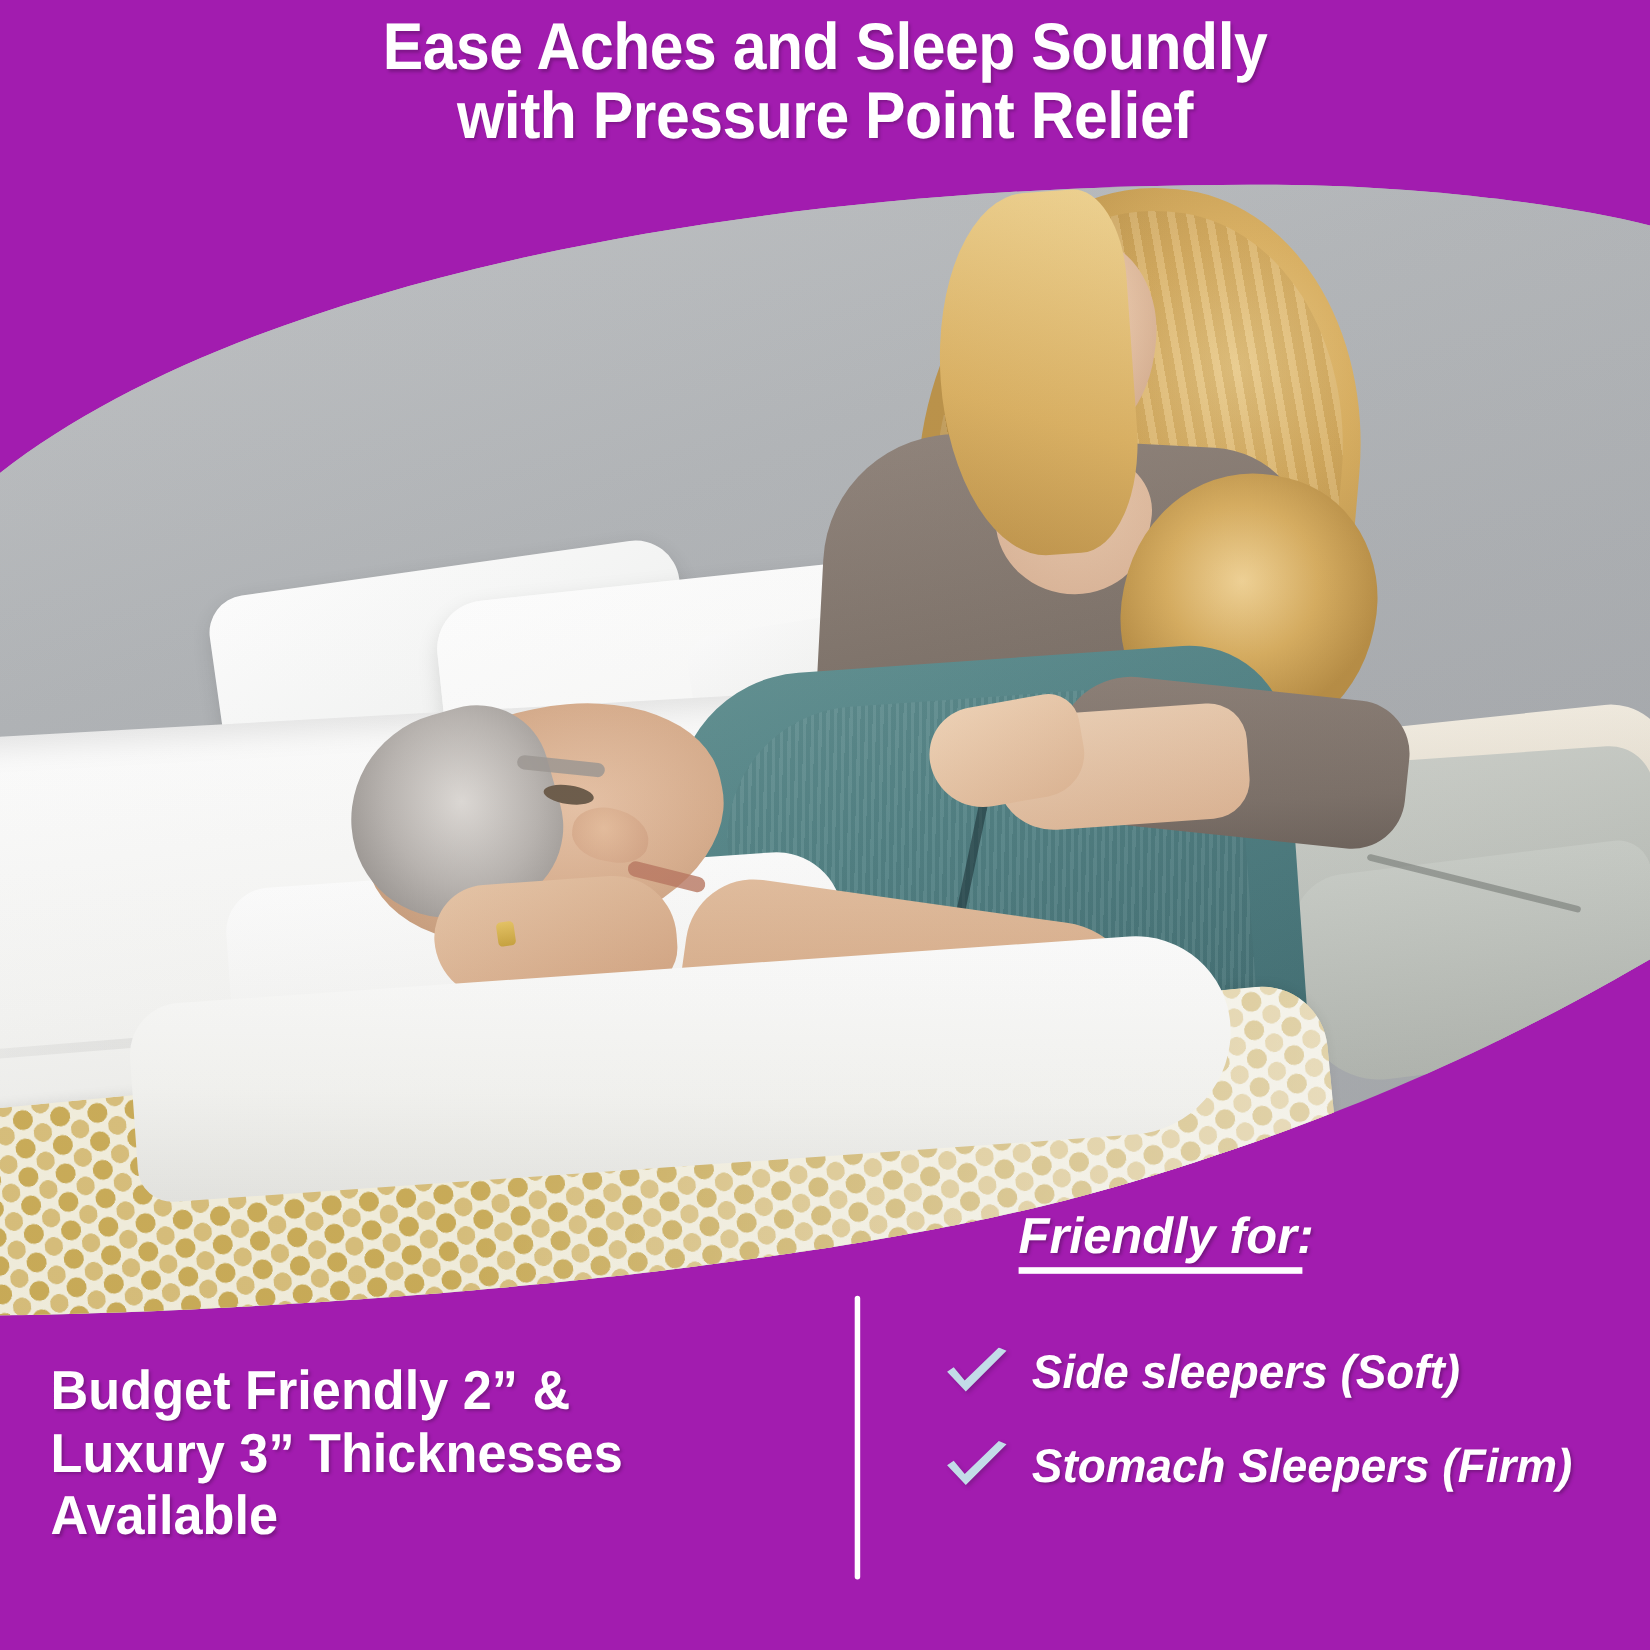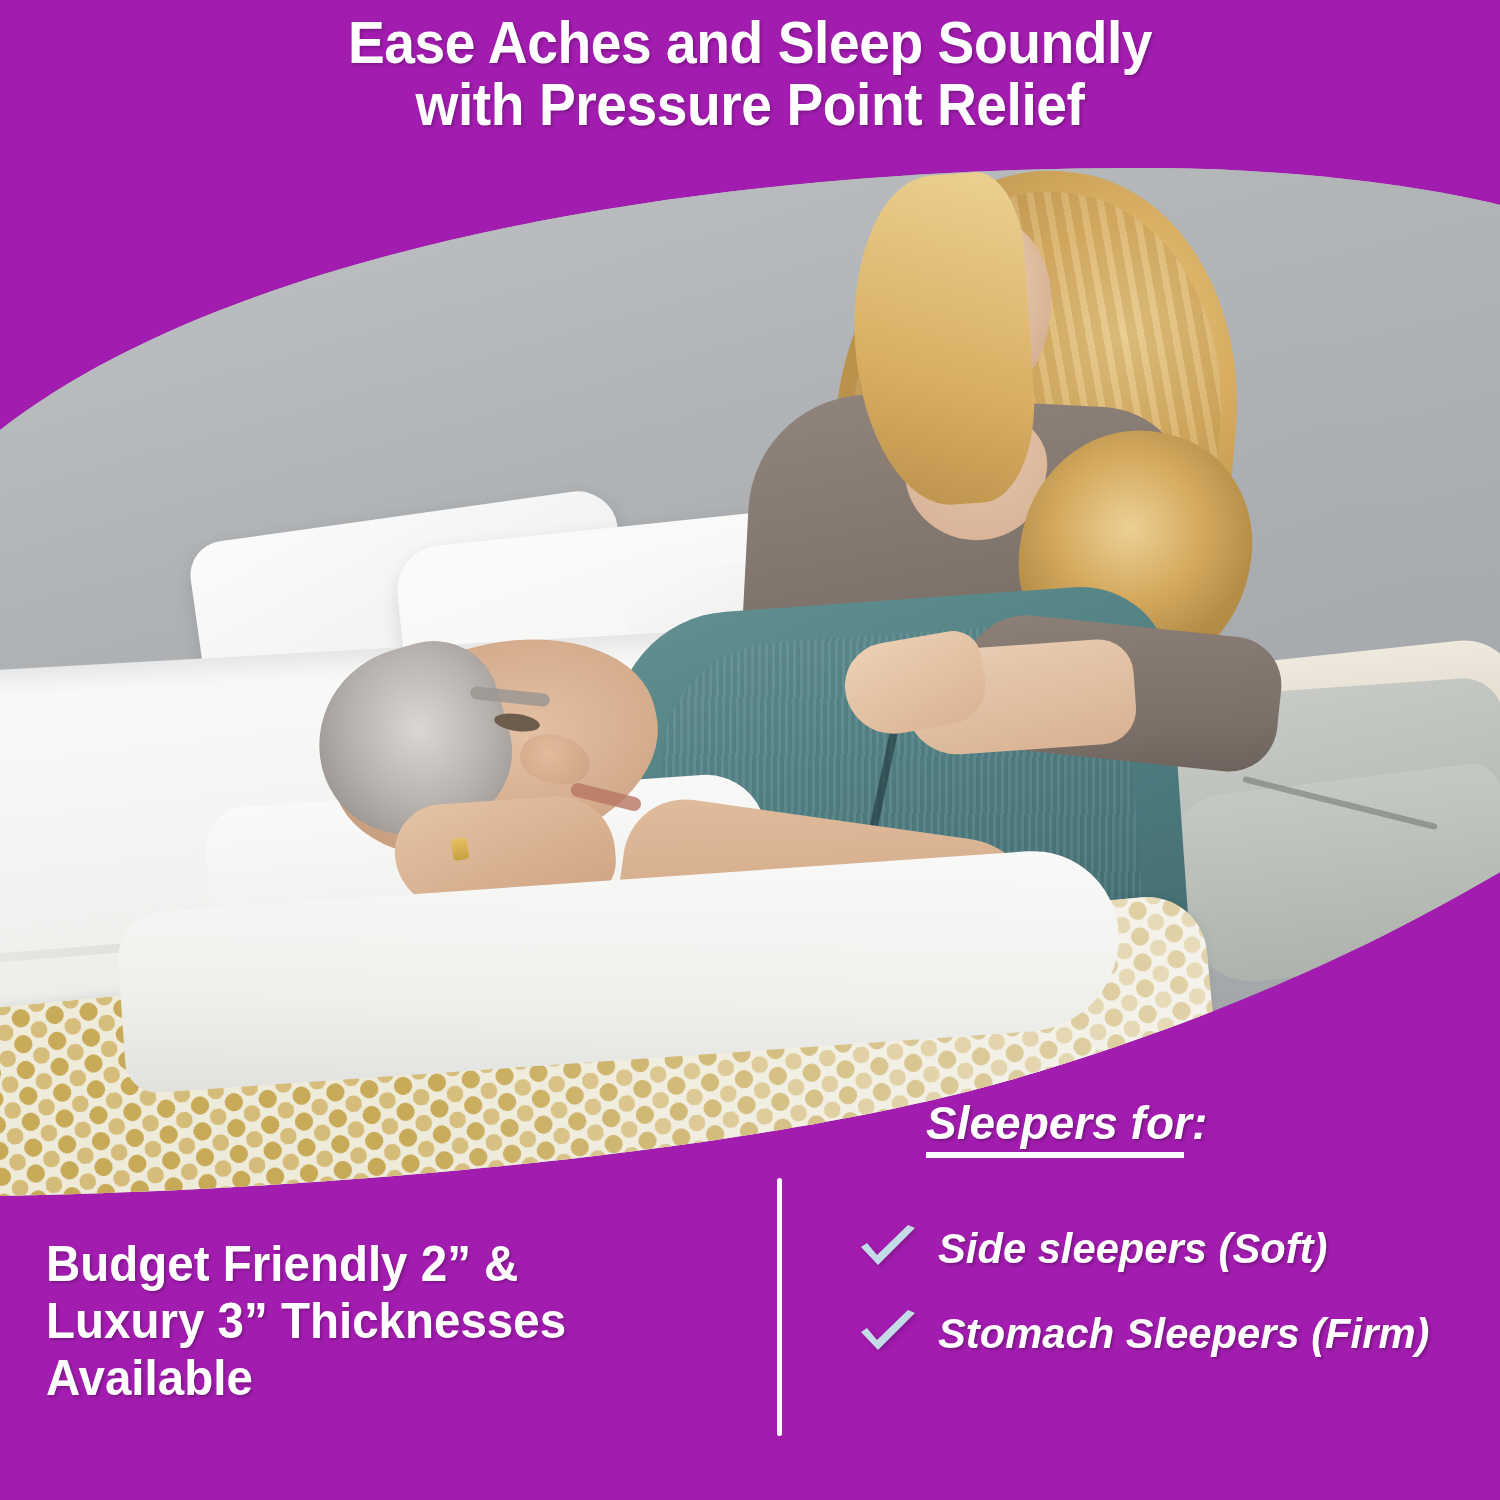--- a/index.html
+++ b/index.html
@@ -375,21 +375,21 @@
 
   <div class="headline">Ease Aches and Sleep Soundly
 with Pressure Point Relief</div>
 
   <div class="budget-block">Budget Friendly 2” &amp;
 Luxury 3” Thicknesses
 Available</div>
 
   <div class="divider"></div>
 
-  <div class="suitable">Sleepers for:</div>
+  <div class="suitable">Friendly for:</div>
   <div class="suitable-underline"></div>
 
   <div class="sleeper-list">
 
     <div class="sleeper-item">
       <span class="check">
         <svg width="60" height="46" viewBox="0 0 60 46" xmlns="http://www.w3.org/2000/svg">
           <path d="M3 22 L20 40 L57 3 L50 0 L19 30 L9 18 Z" fill="#C3DCE8"></path>
         </svg>
       </span>

